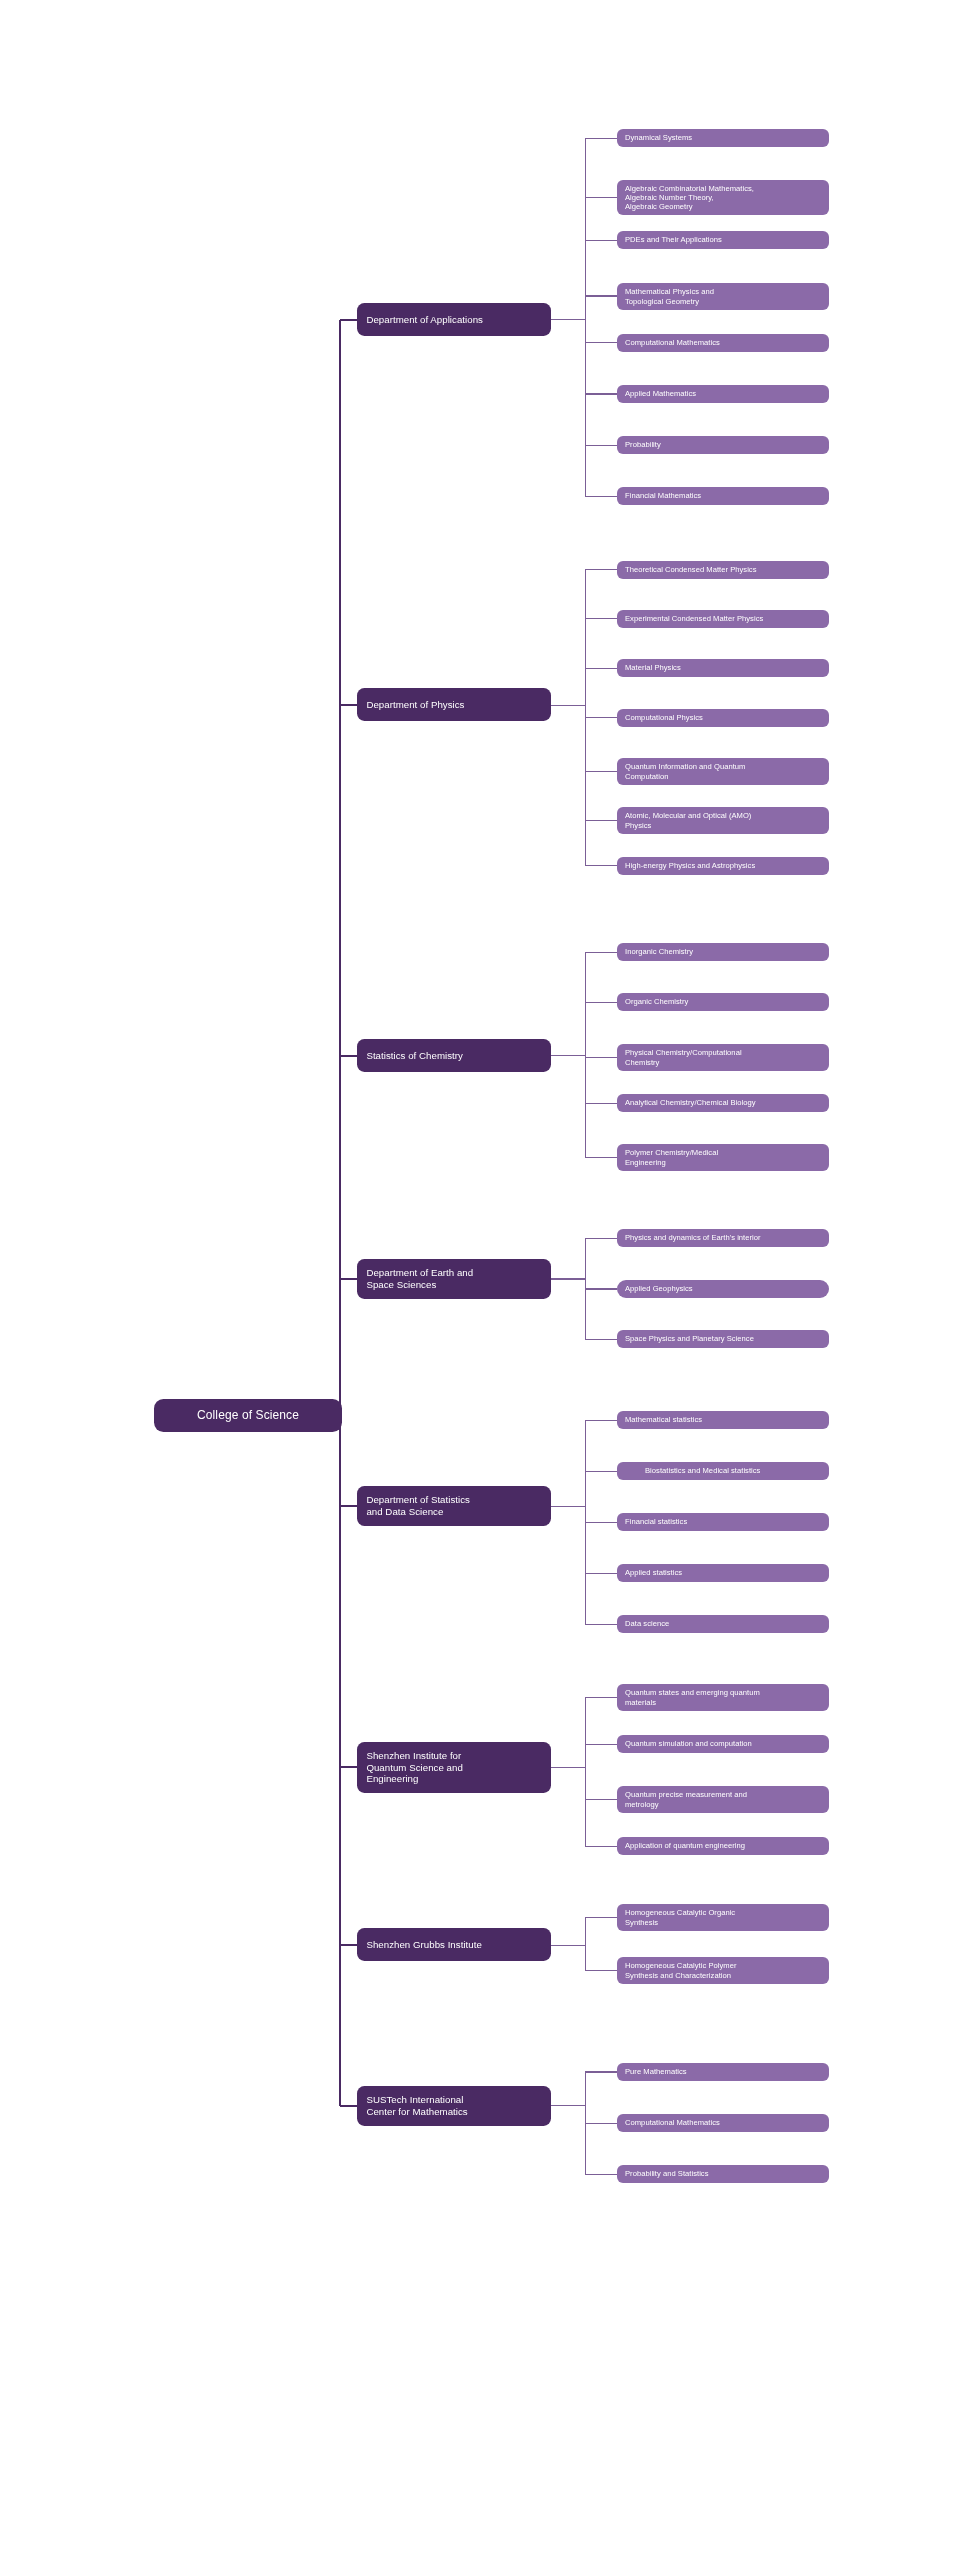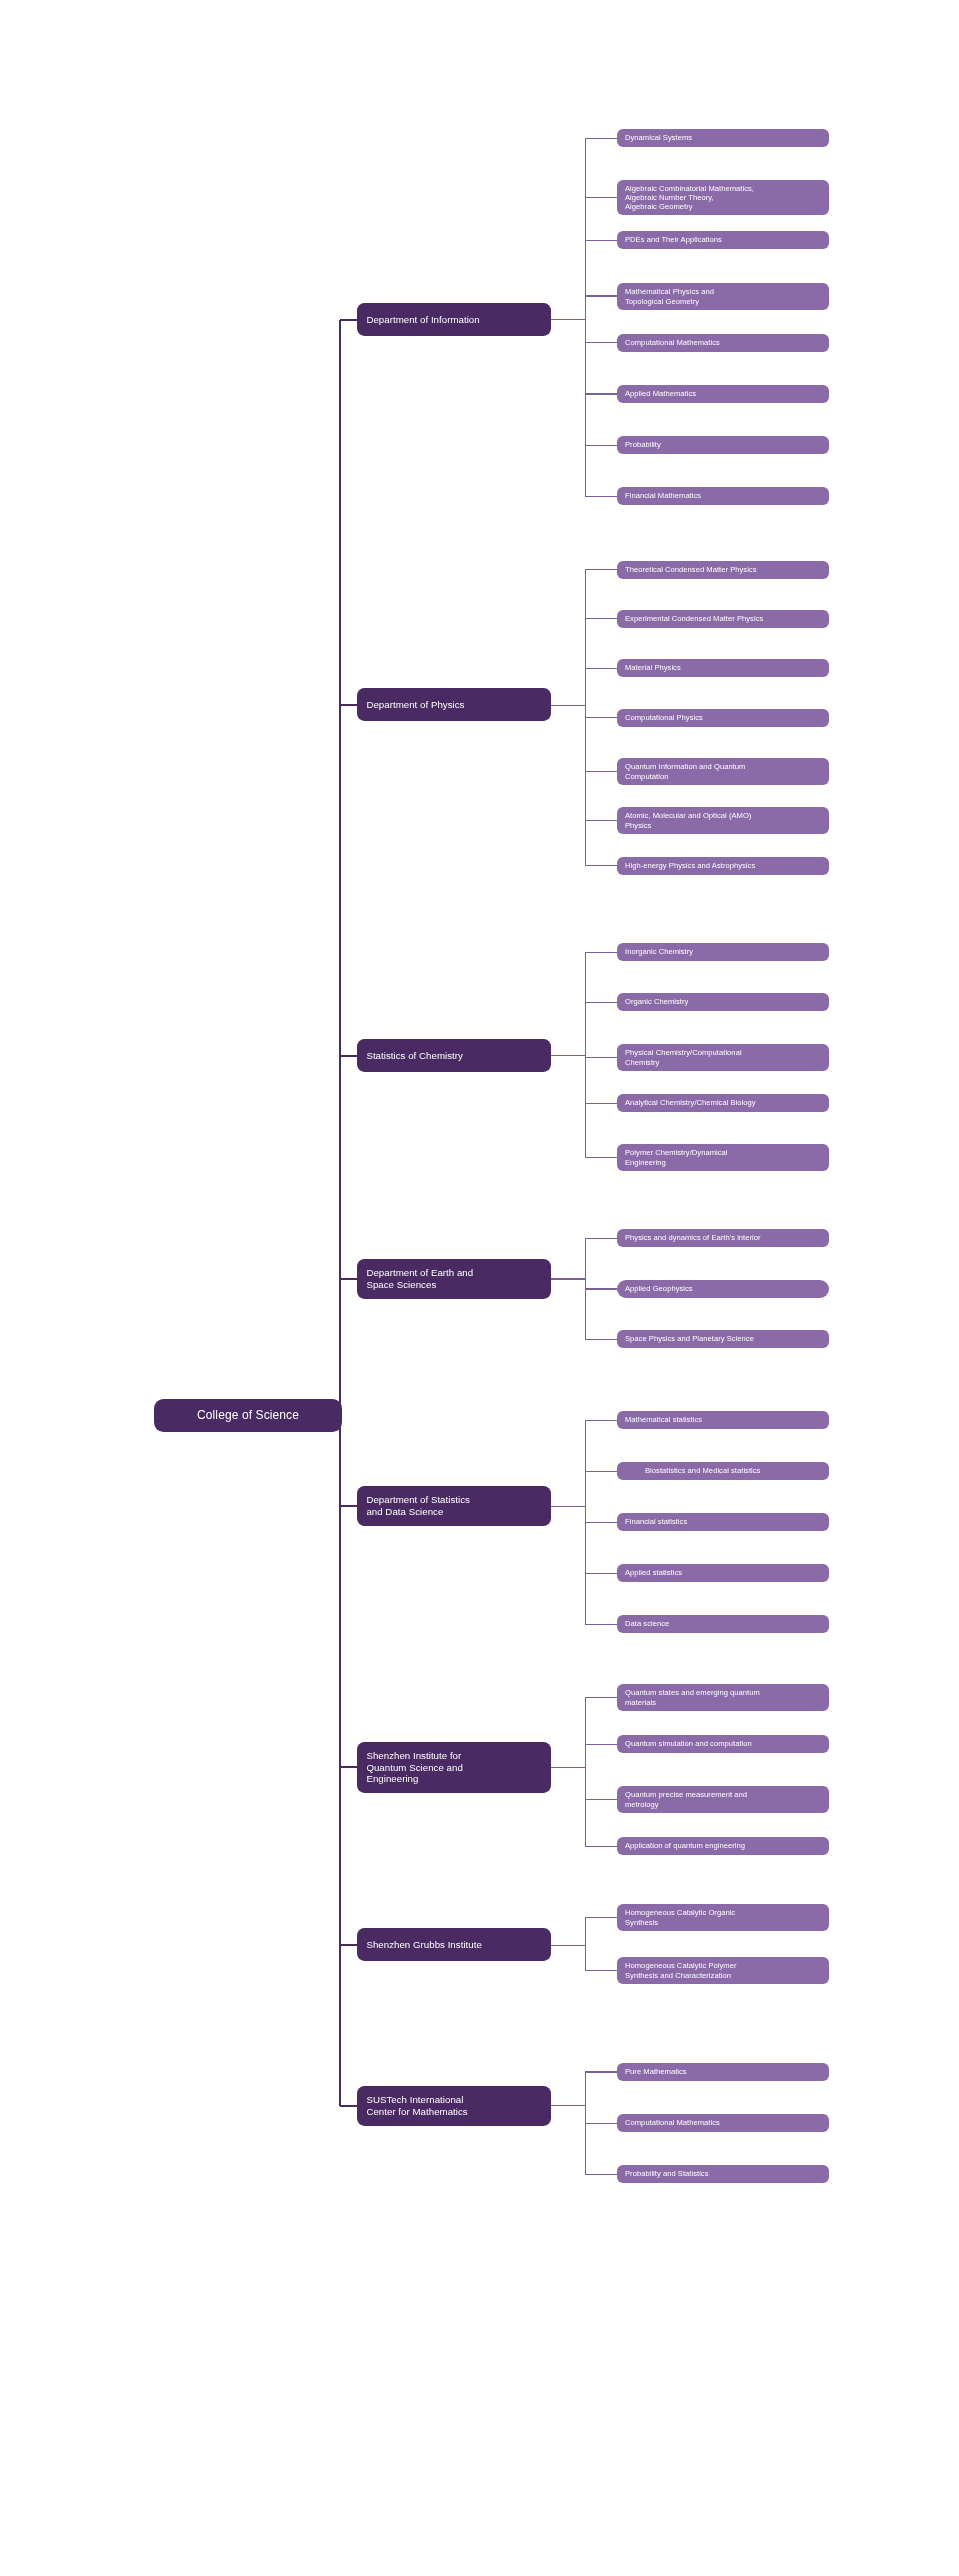--- a/index.html
+++ b/index.html
@@ -130,21 +130,21 @@
       <line x1="823" y1="3148" x2="875" y2="3148" stroke="#7b5f96" stroke-width="1.6" shape-rendering="crispEdges"></line>
       <line x1="875" y1="3097.5" x2="922" y2="3097.5" stroke="#7b5f96" stroke-width="1.6" shape-rendering="crispEdges"></line>
       <line x1="875" y1="3174" x2="922" y2="3174" stroke="#7b5f96" stroke-width="1.6" shape-rendering="crispEdges"></line>
       <line x1="875" y1="3250.5" x2="922" y2="3250.5" stroke="#7b5f96" stroke-width="1.6" shape-rendering="crispEdges"></line>
       <line x1="875" y1="3097.5" x2="875" y2="3250.5" stroke="#7b5f96" stroke-width="1.6" shape-rendering="crispEdges"></line>
       <line x1="508" y1="478" x2="508" y2="3148" stroke="#4a2a63" stroke-width="3" shape-rendering="crispEdges"></line>
       <line x1="476" y1="2117" x2="508" y2="2117" stroke="#4a2a63" stroke-width="3" shape-rendering="crispEdges"></line>
     </svg>
   <div id="nodes">
       <div class="node root" style="left: 130px; top: 1399px; width: 188px; height: 33px;">College of Science</div>
-      <div class="node branch" style="left: 357px; top: 303px; width: 194px; height: 33px;">Department of Information</div>
+      <div class="node branch" style="left: 357px; top: 303px; width: 194px; height: 33px;">Department of Applications</div>
       <div class="node leaf" style="left: 617px; top: 129px; width: 212px; height: 18px;">Dynamical Systems</div>
       <div class="node leaf" style="left: 617px; top: 180px; width: 212px; height: 35px;">Algebraic Combinatorial Mathematics,
 Algebraic Number Theory,
 Algebraic Geometry</div>
       <div class="node leaf" style="left: 617px; top: 231px; width: 212px; height: 18px;">PDEs and Their Applications</div>
       <div class="node leaf" style="left: 617px; top: 283px; width: 212px; height: 27px;">Mathematical Physics and
 Topological Geometry</div>
       <div class="node leaf" style="left: 617px; top: 334px; width: 212px; height: 18px;">Computational Mathematics</div>
       <div class="node leaf" style="left: 617px; top: 385px; width: 212px; height: 18px;">Applied Mathematics</div>
       <div class="node leaf" style="left: 617px; top: 436px; width: 212px; height: 18px;">Probability</div>
@@ -158,21 +158,21 @@
 Computation</div>
       <div class="node leaf" style="left: 617px; top: 807px; width: 212px; height: 27px;">Atomic, Molecular and Optical (AMO)
 Physics</div>
       <div class="node leaf" style="left: 617px; top: 857px; width: 212px; height: 18px;">High-energy Physics and Astrophysics</div>
       <div class="node branch" style="left: 357px; top: 1039px; width: 194px; height: 33px;">Statistics of Chemistry</div>
       <div class="node leaf" style="left: 617px; top: 943px; width: 212px; height: 18px;">Inorganic Chemistry</div>
       <div class="node leaf" style="left: 617px; top: 993px; width: 212px; height: 18px;">Organic Chemistry</div>
       <div class="node leaf" style="left: 617px; top: 1044px; width: 212px; height: 27px;">Physical Chemistry/Computational
 Chemistry</div>
       <div class="node leaf" style="left: 617px; top: 1094px; width: 212px; height: 18px;">Analytical Chemistry/Chemical Biology</div>
-      <div class="node leaf" style="left: 617px; top: 1144px; width: 212px; height: 27px;">Polymer Chemistry/Dynamical
+      <div class="node leaf" style="left: 617px; top: 1144px; width: 212px; height: 27px;">Polymer Chemistry/Medical
 Engineering</div>
       <div class="node branch" style="left: 357px; top: 1259px; width: 194px; height: 40px;">Department of Earth and
 Space Sciences</div>
       <div class="node leaf" style="left: 617px; top: 1229px; width: 212px; height: 18px;">Physics and dynamics of Earth's interior</div>
       <div class="node leaf" style="left: 617px; top: 1280px; width: 212px; height: 18px; border-radius: 9px;">Applied Geophysics</div>
       <div class="node leaf" style="left: 617px; top: 1330px; width: 212px; height: 18px;">Space Physics and Planetary Science</div>
       <div class="node branch" style="left: 357px; top: 1486px; width: 194px; height: 40px;">Department of Statistics
 and Data Science</div>
       <div class="node leaf" style="left: 617px; top: 1411px; width: 212px; height: 18px;">Mathematical statistics</div>
       <div class="node leaf" style="left: 617px; top: 1462px; width: 212px; height: 18px; padding-left: 28px;">Biostatistics and Medical statistics</div>

